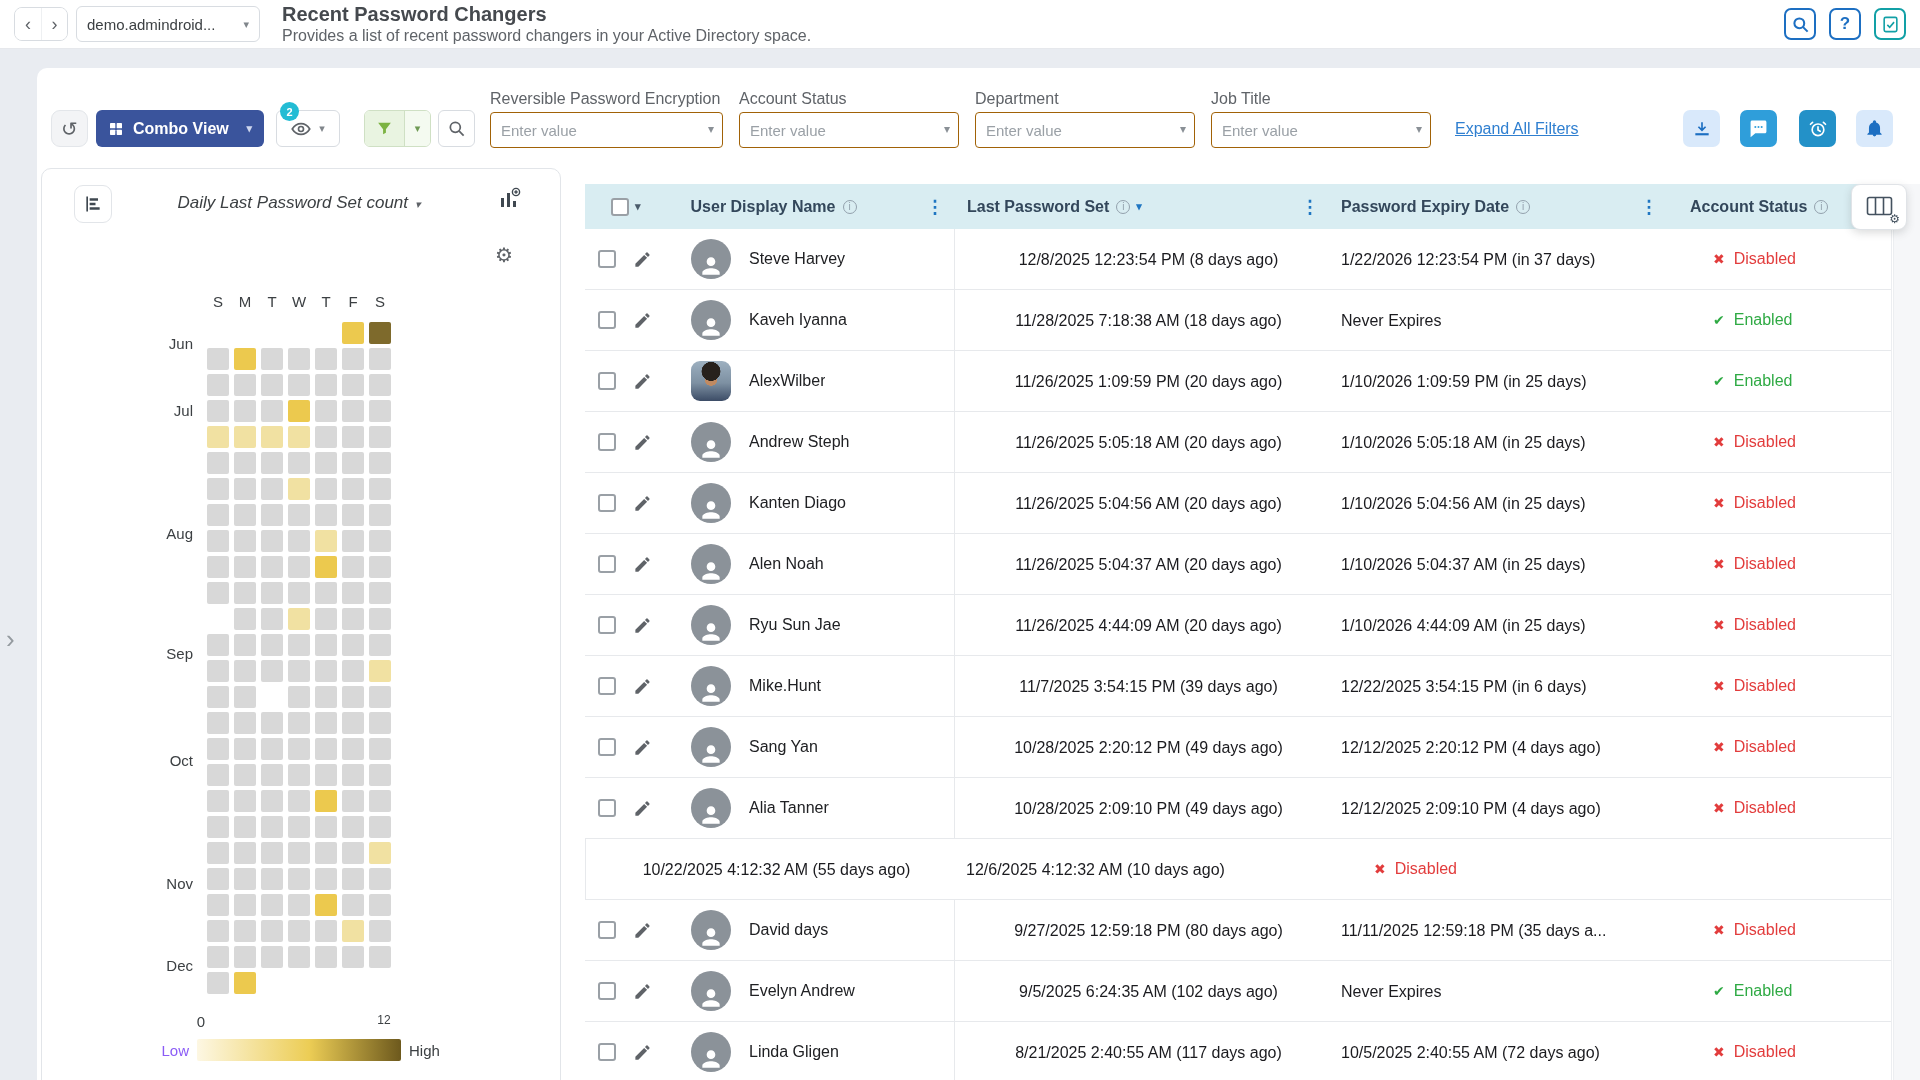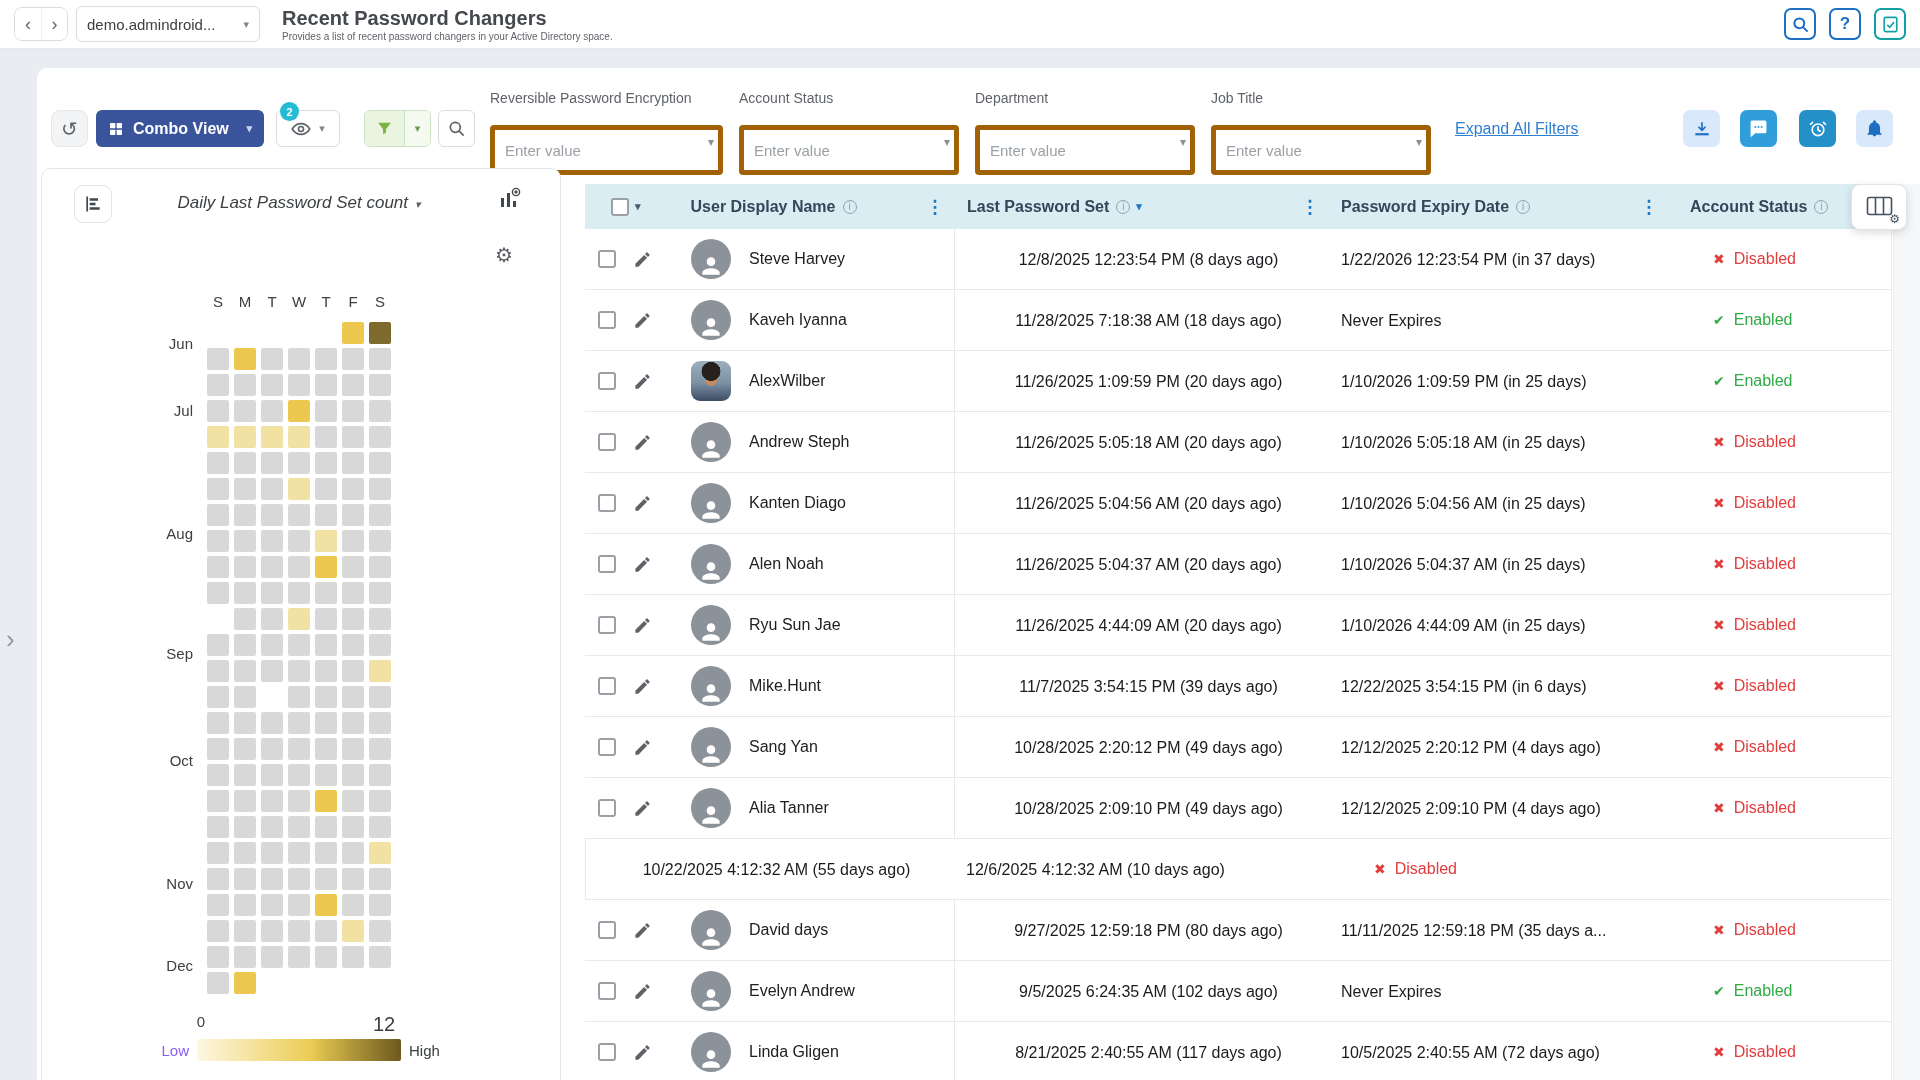--- a/index.html
+++ b/index.html
@@ -12,21 +12,21 @@
             display:flex; align-items:center; padding:0 14px; z-index:6; border-bottom:1px solid #e6e8ec; }
   .nav-pill { display:flex; border:1px solid #d8dce1; border-radius:8px; height:34px; overflow:hidden; background:#fff; }
   .nav-btn { width:26px; border:none; background:#fff; font-size:18px; color:#5f6368; line-height:1; }
   .nav-btn + .nav-btn { border-left:1px solid #eef0f2; }
   .tenant-dd { margin-left:8px; height:36px; width:184px; border:1px solid #d8dce1; border-radius:6px;
                display:flex; align-items:center; justify-content:space-between; padding:0 10px;
                font-size:15px; color:#3c4043; cursor:pointer; background:#fff; white-space:nowrap; overflow:hidden; }
   .caret { font-size:11px; color:#80868b; }
   .titles { margin-left:22px; }
   .page-title { font-size:20px; font-weight:700; color:#45494e; }
-  .page-sub { font-size:10px; color:#5f6368; margin-top:1px; }
+  .page-sub { font-size:16px; color:#5f6368; margin-top:1px; }
   .tb-right { margin-left:auto; display:flex; gap:13px; }
   .tb-icon { width:32px; height:32px; border:2px solid #1d6fc2; border-radius:7px; background:#fff;
              display:flex; align-items:center; justify-content:center; color:#1d6fc2; font-weight:700; font-size:17px; }
   .tb-icon.teal { border-color:#12a0a6; color:#12a0a6; }
 
   
   .expander { position:absolute; left:6px; top:624px; background:none; border:none; color:#949a9f; font-size:26px; z-index:2; }
 
   
   .content { position:absolute; left:37px; top:68px; right:0; bottom:0; background:#fff; border-top-left-radius:10px; }
@@ -42,23 +42,23 @@
            background:#23bcd4; color:#fff; font-size:11px; font-weight:700; display:flex; align-items:center; justify-content:center; }
   .btn-filter { left:327px; width:67px; border:1px solid #cfe0c4; border-radius:6px; overflow:hidden; padding:0; background:#fff; }
   .fseg1 { width:39px; height:100%; background:#e9f4e1; display:flex; align-items:center; justify-content:center; }
   .fseg2 { flex:1; height:100%; background:#f4faf0; border-left:1px solid #cfe0c4; display:flex; align-items:center; justify-content:center; }
   .fseg2 .caret { color:#6f9a55; }
   .btn-search { left:401px; width:37px; background:#fff; border:1px solid #d8dce1; border-radius:6px; }
 
   .filters { position:absolute; left:453px; top:22px; display:flex; gap:16px; }
   .filter { width:220px; }
   .filter:first-child { width:233px; }
-  .filter-label { font-size:14px; color:#5f6368; margin-bottom:19px; white-space:nowrap; overflow:hidden; }
+  .filter-label { font-size:16px; color:#5f6368; margin-bottom:4px; white-space:nowrap; overflow:hidden; }
   .filter-wrap { position:relative; height:34px; }
-  .filter-input { width:100%; height:50px; border:5px solid #a16207; border-radius:4px; padding:0 26px 0 10px;
+  .filter-input { width:100%; height:36px; border:1px solid #a16207; border-radius:4px; padding:0 26px 0 10px;
                   font-size:15px; color:#0c4a6e; font-family:inherit; background:#fff; }
   .filter-input::placeholder { color:#9aa0a6; }
   .filter-caret { position:absolute; right:9px; top:10px; font-size:12px; color:#8a9096; pointer-events:none; }
 
   .link-expand { position:absolute; left:1418px; top:52px; font-size:16px; color:#2f7fd0;
                  text-decoration:underline; white-space:nowrap; background:none; border:none; }
 
   .act { position:absolute; top:42px; width:37px; height:37px; border:none; border-radius:7px;
          display:flex; align-items:center; justify-content:center; }
   .act-download { left:1646px; background:#d9e9fb; }
@@ -81,21 +81,21 @@
   .hm-day { text-align:center; font-size:15px; color:#3c4043; }
   .hm-grid { position:absolute; left:165px; top:153px; display:grid; grid-template-columns:repeat(7,22px);
              grid-auto-rows:22px; column-gap:5px; row-gap:4px; }
   .hm-cell { border-radius:2px; }
   .lv0 { background:#d8d8d8; } .lv1 { background:#f1e1a2; } .lv2 { background:#ecc94e; } .lv3 { background:#7e6a2c; }
   .empty { background:transparent; }
   .hm-months { position:absolute; left:0; top:0; width:151px; height:100%; }
   .hm-month { position:absolute; right:0; width:100%; text-align:right; font-size:15px; color:#3c4043; }
 
   .lg-min { position:absolute; left:147px; top:844px; width:24px; text-align:center; font-size:15px; color:#3c4043; }
-  .lg-max { position:absolute; left:327px; top:844px; width:30px; text-align:center; font-size:20px; color:#3c4043; }
+  .lg-max { position:absolute; left:327px; top:844px; width:30px; text-align:center; font-size:12px; color:#3c4043; }
   .lg-bar { position:absolute; left:155px; top:870px; width:204px; height:22px; border-radius:2px;
             background:linear-gradient(90deg,#fdf7e3 0%,#eccd55 55%,#6d591d 100%); }
   .lg-low  { position:absolute; left:89px; top:873px; width:58px; text-align:right; font-size:15px; color:#8b5cf6; }
   .lg-high { position:absolute; left:367px; top:873px; font-size:15px; color:#3c4043; }
 
   
   .table { position:absolute; left:548px; top:116px; width:1307px; border-right:1px solid #eceef1; }
   .thead { display:grid; grid-template-columns:369px 375px 339px 1fr; height:45px; background:#d9edf2; }
   .th { display:flex; align-items:center; font-size:16px; font-weight:600; color:#33475b; height:100%; white-space:nowrap; }
   .th1 { padding-left:13px; }

